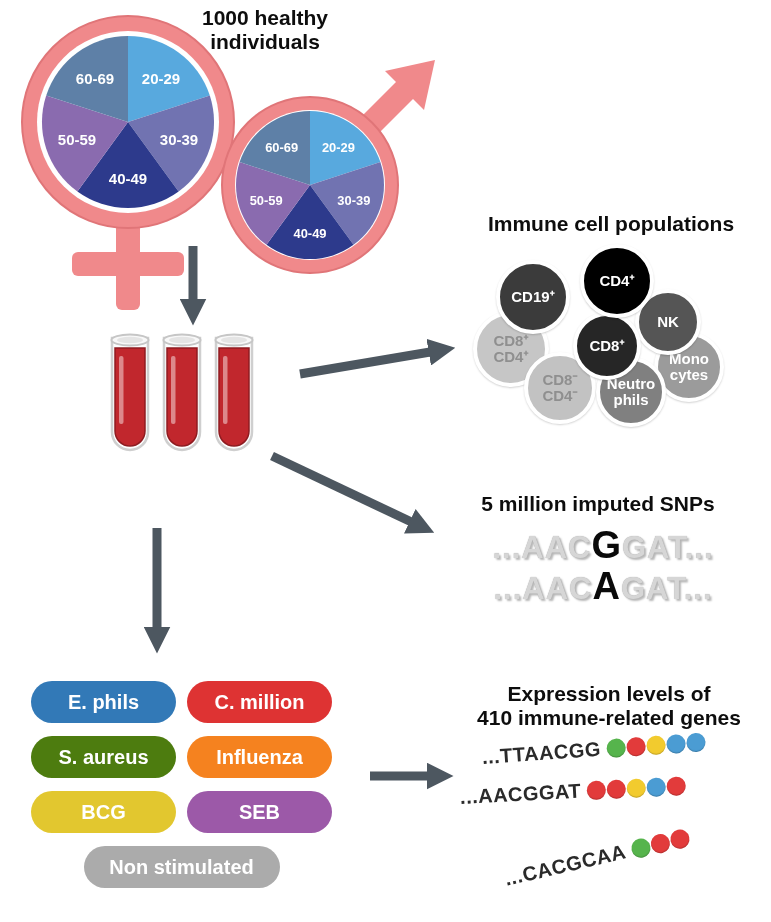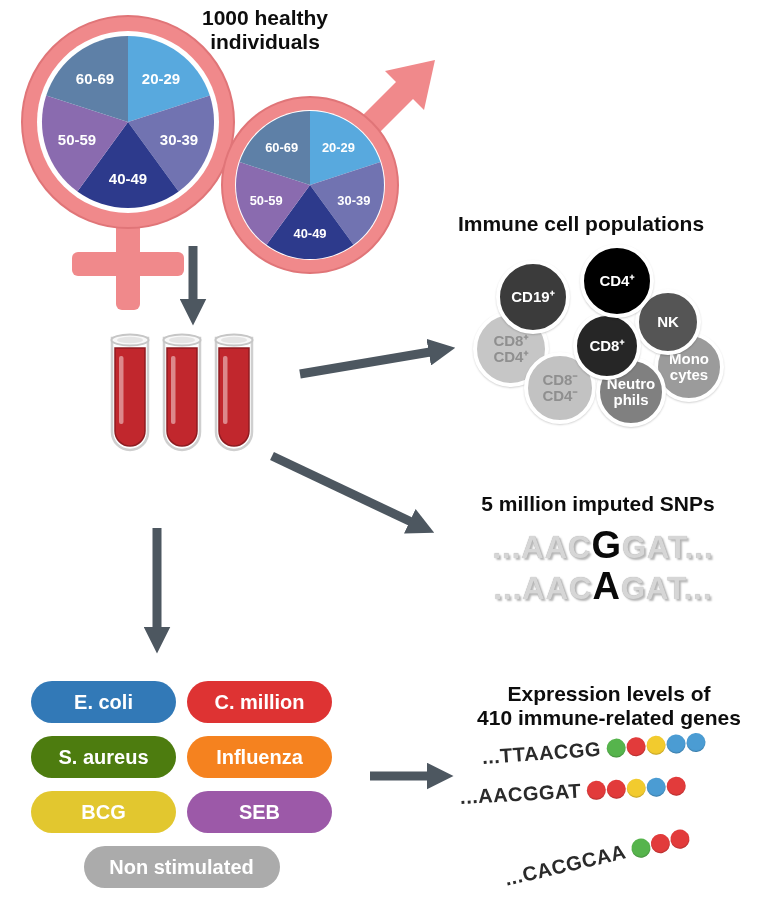--- a/index.html
+++ b/index.html
@@ -111,21 +111,21 @@
     <g transform="translate(116,6)">
       <path d="M0 6 L0 100 A18 18 0 0 0 36 100 L36 6 Z" fill="#FDFDFD" stroke="#CFCFCF" stroke-width="2.5"></path>
       <path d="M3 16 L3 99 A15 15 0 0 0 33 99 L33 16 Z" fill="#C1272D" stroke="#8E1B20" stroke-width="1.5"></path>
       <rect x="7" y="24" width="4.5" height="68" rx="2" fill="rgba(255,255,255,0.45)"></rect>
       <ellipse cx="18" cy="8" rx="18.5" ry="5.5" fill="#F8F8F8" stroke="#C6C6C6" stroke-width="2"></ellipse>
       <ellipse cx="18" cy="8" rx="13" ry="3.2" fill="#E4E4E4"></ellipse>
     </g>
   </svg>
 
 
-  <div class="abs title" style="left:431px;top:212px;width:300px">Immune cell populations</div>
+  <div class="abs title" style="left:461px;top:212px;width:300px">Immune cell populations</div>
   <div class="abs" style="left:468px;top:238px;width:300px;height:205px">
     <div class="cell-circle" style="left: 5px; top: 73px; width: 76px; height: 76px; background: rgb(198, 198, 198); color: rgb(143, 143, 143);">CD8⁺
 CD4⁺</div>
     <div class="cell-circle" style="left: 56px; top: 114px; width: 72px; height: 72px; background: rgb(194, 194, 194); color: rgb(143, 143, 143);">CD8⁻
 CD4⁻</div>
     <div class="cell-circle" style="left: 186px; top: 94px; width: 70px; height: 70px; background: rgb(155, 155, 155); color: rgb(255, 255, 255);">Mono
 cytes</div>
     <div class="cell-circle" style="left: 167px; top: 51px; width: 66px; height: 66px; background: rgb(85, 85, 85); color: rgb(255, 255, 255);">NK</div>
     <div class="cell-circle" style="left: 28px; top: 22px; width: 74px; height: 74px; background: rgb(59, 59, 59); color: rgb(255, 255, 255);">CD19⁺</div>
     <div class="cell-circle" style="left: 128px; top: 119px; width: 70px; height: 70px; background: rgb(128, 128, 128); color: rgb(255, 255, 255);">Neutro
@@ -134,21 +134,21 @@
     <div class="cell-circle" style="left: 112px; top: 6px; width: 74px; height: 74px; background: rgb(0, 0, 0); color: rgb(255, 255, 255);">CD4⁺</div>
   </div>
 
   <div class="abs title" style="left:448px;top:492px;width:300px">5 million imputed SNPs</div>
   <div class="snp-block">
     <div class="snp-line"><span class="snp-gray">...AAC</span><span class="snp-hi">G</span><span class="snp-gray">GAT...</span></div>
     <div class="snp-line"><span class="snp-gray">...AAC</span><span class="snp-hi">A</span><span class="snp-gray">GAT...</span></div>
   </div>
 
   <div class="stim-grid">
-    <div class="pill" style="background: rgb(50, 121, 183);">E. coli</div>
+    <div class="pill" style="background: rgb(50, 121, 183);">E. phils</div>
     <div class="pill" style="background: rgb(222, 51, 51);">C. million</div>
     <div class="pill" style="background: #4d7c0f;">S. aureus</div>
     <div class="pill" style="background: rgb(245, 130, 31);">Influenza</div>
     <div class="pill" style="background: rgb(226, 199, 47);">BCG</div>
     <div class="pill" style="background: rgb(156, 89, 168);">SEB</div>
     <div class="pill pill-wide" style="background: rgb(171, 171, 171);">Non stimulated</div>
   </div>
 
   <div class="abs title pre-line" style="left:448px;top:682px;width:322px;font-size:21px">Expression levels of
 410 immune-related genes</div>

